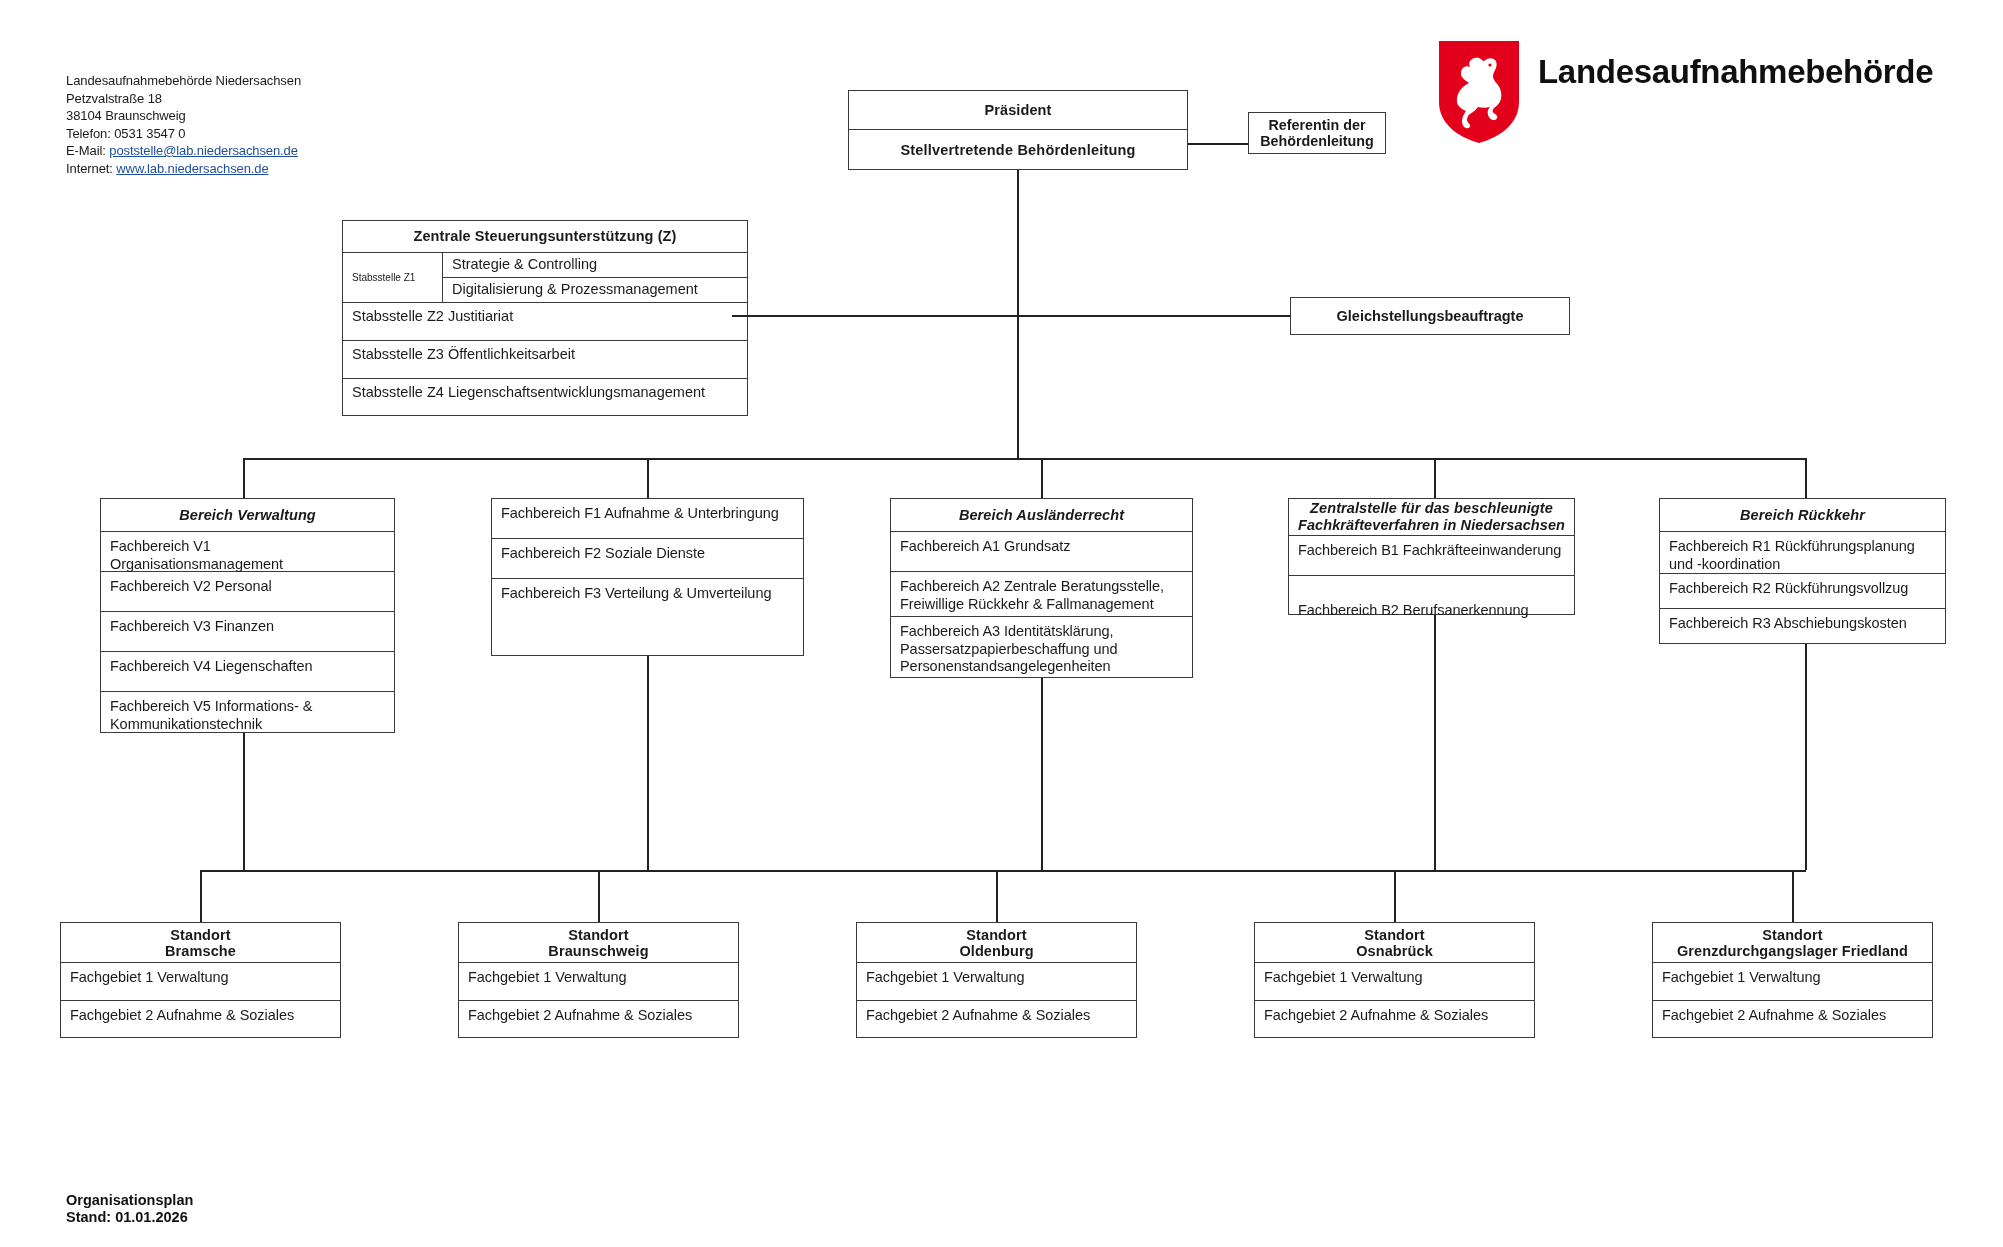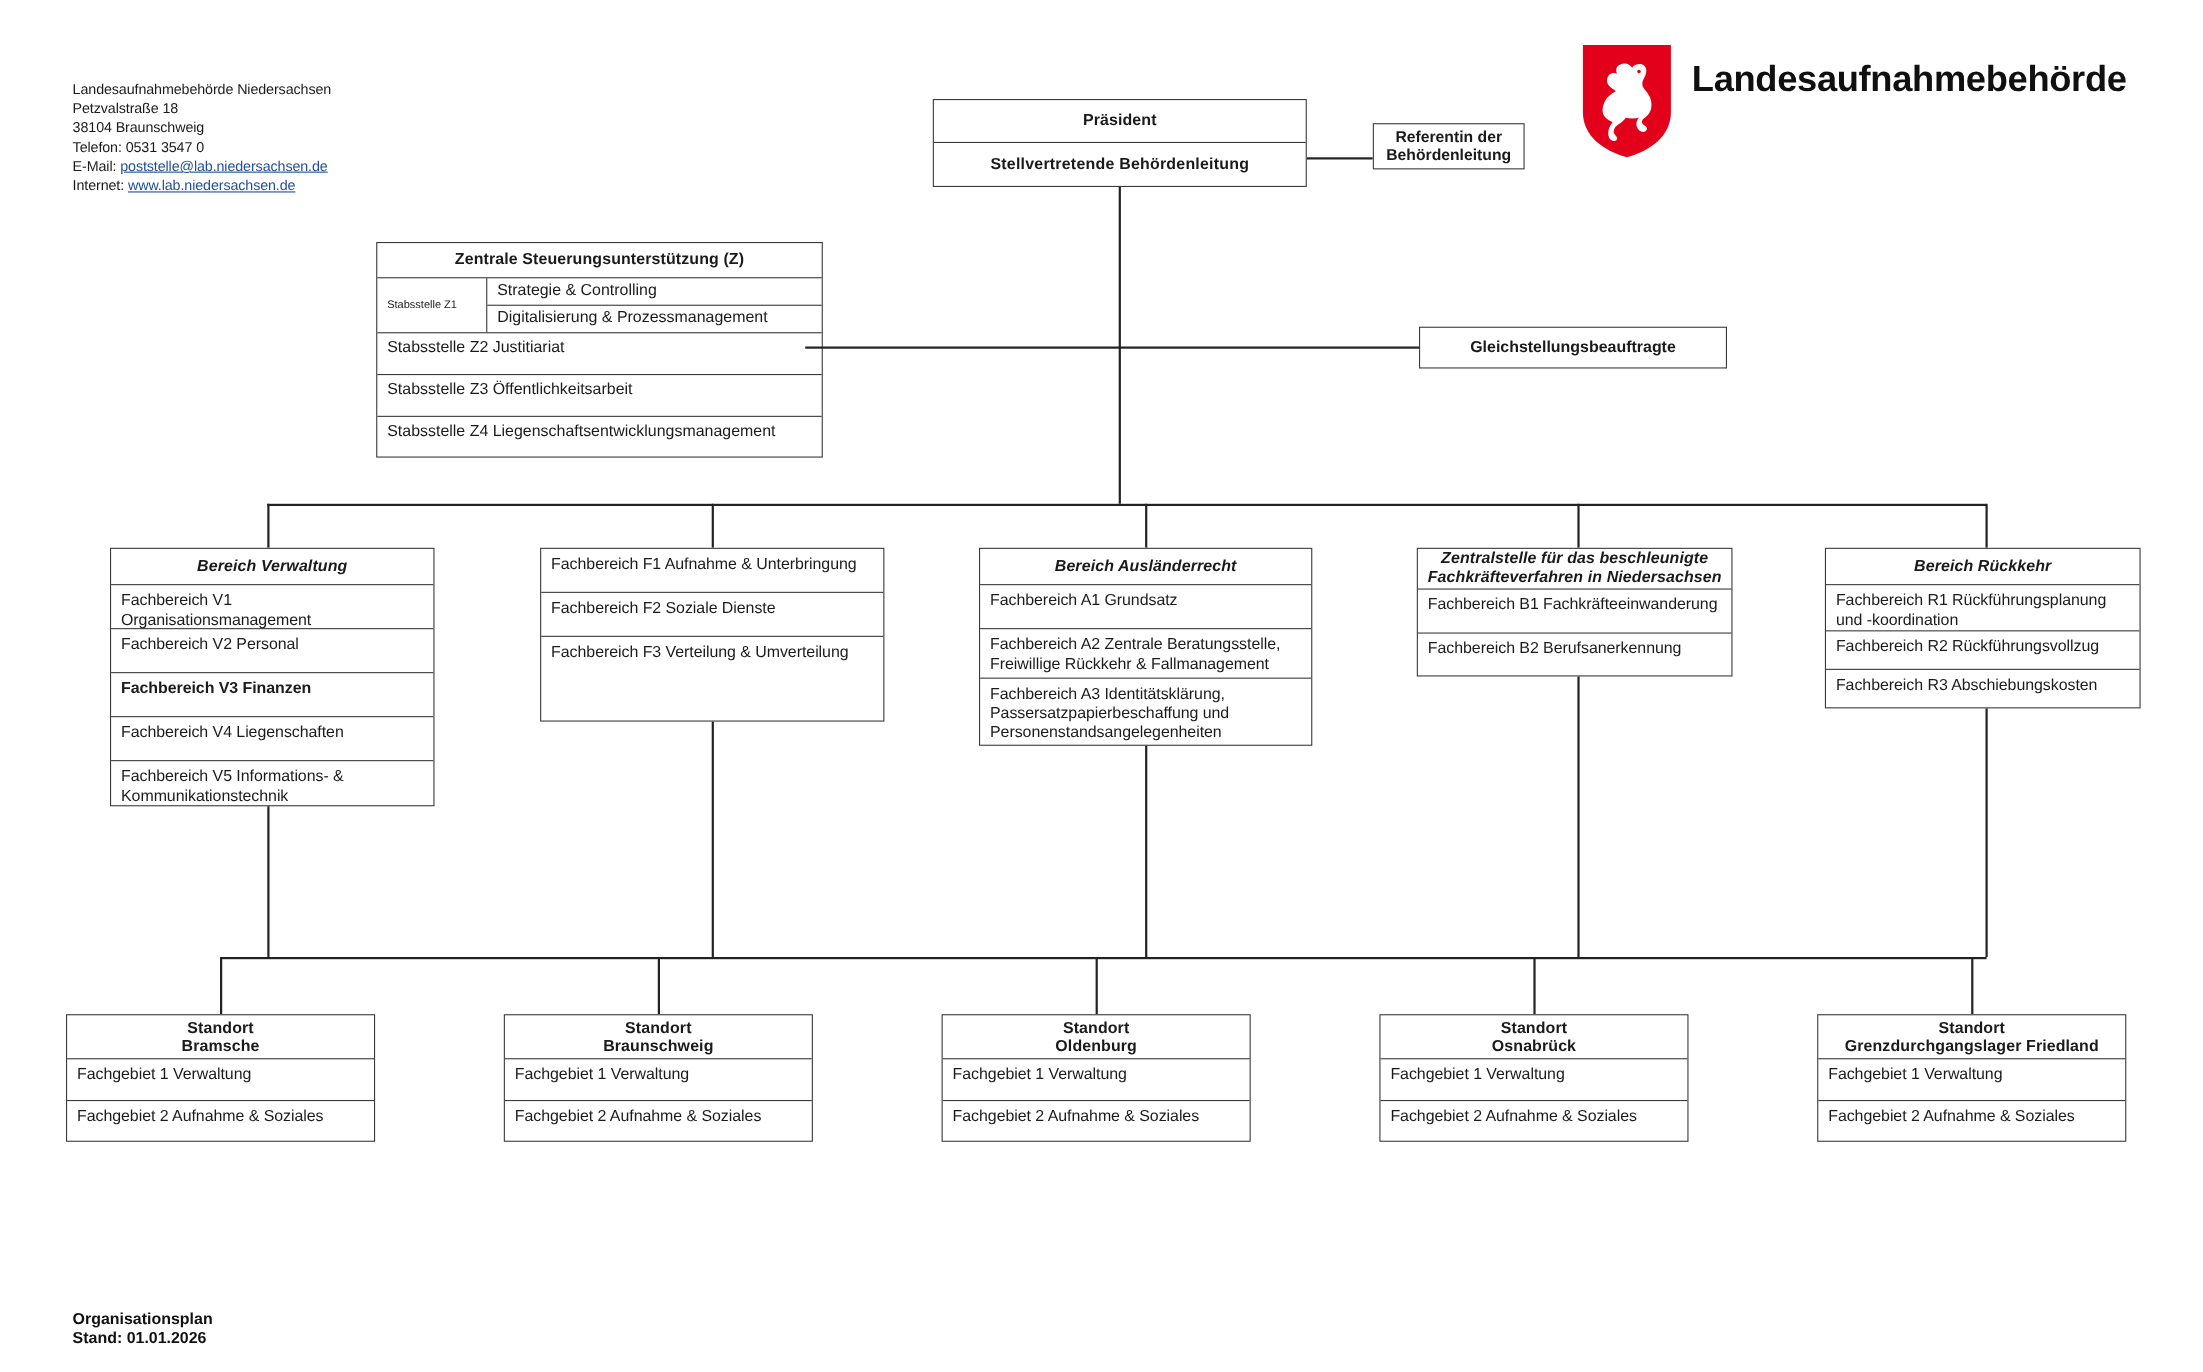--- a/index.html
+++ b/index.html
@@ -221,42 +221,42 @@
   <div class="line vline abs" style="left:243px; top:458px; height:40px;"></div>
   <div class="line vline abs" style="left:647px; top:458px; height:40px;"></div>
   <div class="line vline abs" style="left:1041px; top:458px; height:40px;"></div>
   <div class="line vline abs" style="left:1434px; top:458px; height:40px;"></div>
   <div class="line vline abs" style="left:1805px; top:458px; height:40px;"></div>
 
   <div class="box dept" style="left:100px; top:498px; width:295px; height:235px;">
     <div class="box-hdr" style="height:33px;">Bereich Verwaltung</div>
     <div class="row" style="height:40px;">Fachbereich V1 Organisationsmanagement</div>
     <div class="row" style="height:40px;">Fachbereich V2 Personal</div>
-    <div class="row" style="height:40px;font-weight:bold;">Fachbereich V3 Finanzen</div>
+    <div class="row" style="height:40px;">Fachbereich V3 Finanzen</div>
     <div class="row" style="height:40px;">Fachbereich V4 Liegenschaften</div>
     <div class="row last" style="height:40px;">Fachbereich V5 Informations-  &amp; Kommunikationstechnik</div>
   </div>
 
   <div class="box dept" style="left:491px; top:498px; width:313px; height:158px;">
     <div class="row" style="height:40px;">Fachbereich F1 Aufnahme &amp; Unterbringung</div>
     <div class="row" style="height:40px;">Fachbereich F2 Soziale Dienste</div>
     <div class="row last" style="height:43px;">Fachbereich F3 Verteilung &amp; Umverteilung</div>
   </div>
 
   <div class="box dept" style="left:890px; top:498px; width:303px; height:180px;">
     <div class="box-hdr" style="height:33px;">Bereich Ausländerrecht</div>
     <div class="row" style="height:40px;">Fachbereich A1 Grundsatz</div>
     <div class="row" style="height:45px;">Fachbereich A2 Zentrale Beratungsstelle, Freiwillige Rückkehr &amp; Fallmanagement</div>
     <div class="row last" style="height:60px;">Fachbereich A3 Identitätsklärung, Passersatzpapierbeschaffung  und Personenstandsangelegenheiten</div>
   </div>
 
   <div class="box dept" style="left:1288px; top:498px; width:287px; height:117px;">
     <div class="box-hdr" style="height:37px;">Zentralstelle für das beschleunigte Fachkräfteverfahren  in Niedersachsen</div>
     <div class="row" style="height:40px;">Fachbereich B1 Fachkräfteeinwanderung</div>
-    <div class="row last" style="height:38px;">Fachbereich B2 Berufsanerkennung</div>
+    <div class="row last" style="height:38px;margin-top:20px;">Fachbereich B2 Berufsanerkennung</div>
   </div>
 
   <div class="box dept" style="left:1659px; top:498px; width:287px; height:146px;">
     <div class="box-hdr" style="height:33px;">Bereich Rückkehr</div>
     <div class="row" style="height:42px;">Fachbereich R1 Rückführungsplanung  und -koordination</div>
     <div class="row" style="height:35px;">Fachbereich R2 Rückführungsvollzug</div>
     <div class="row last" style="height:34px;">Fachbereich R3 Abschiebungskosten</div>
   </div>
 
   <div class="line vline abs" style="left:243px; top:733px; height:137px;"></div>

